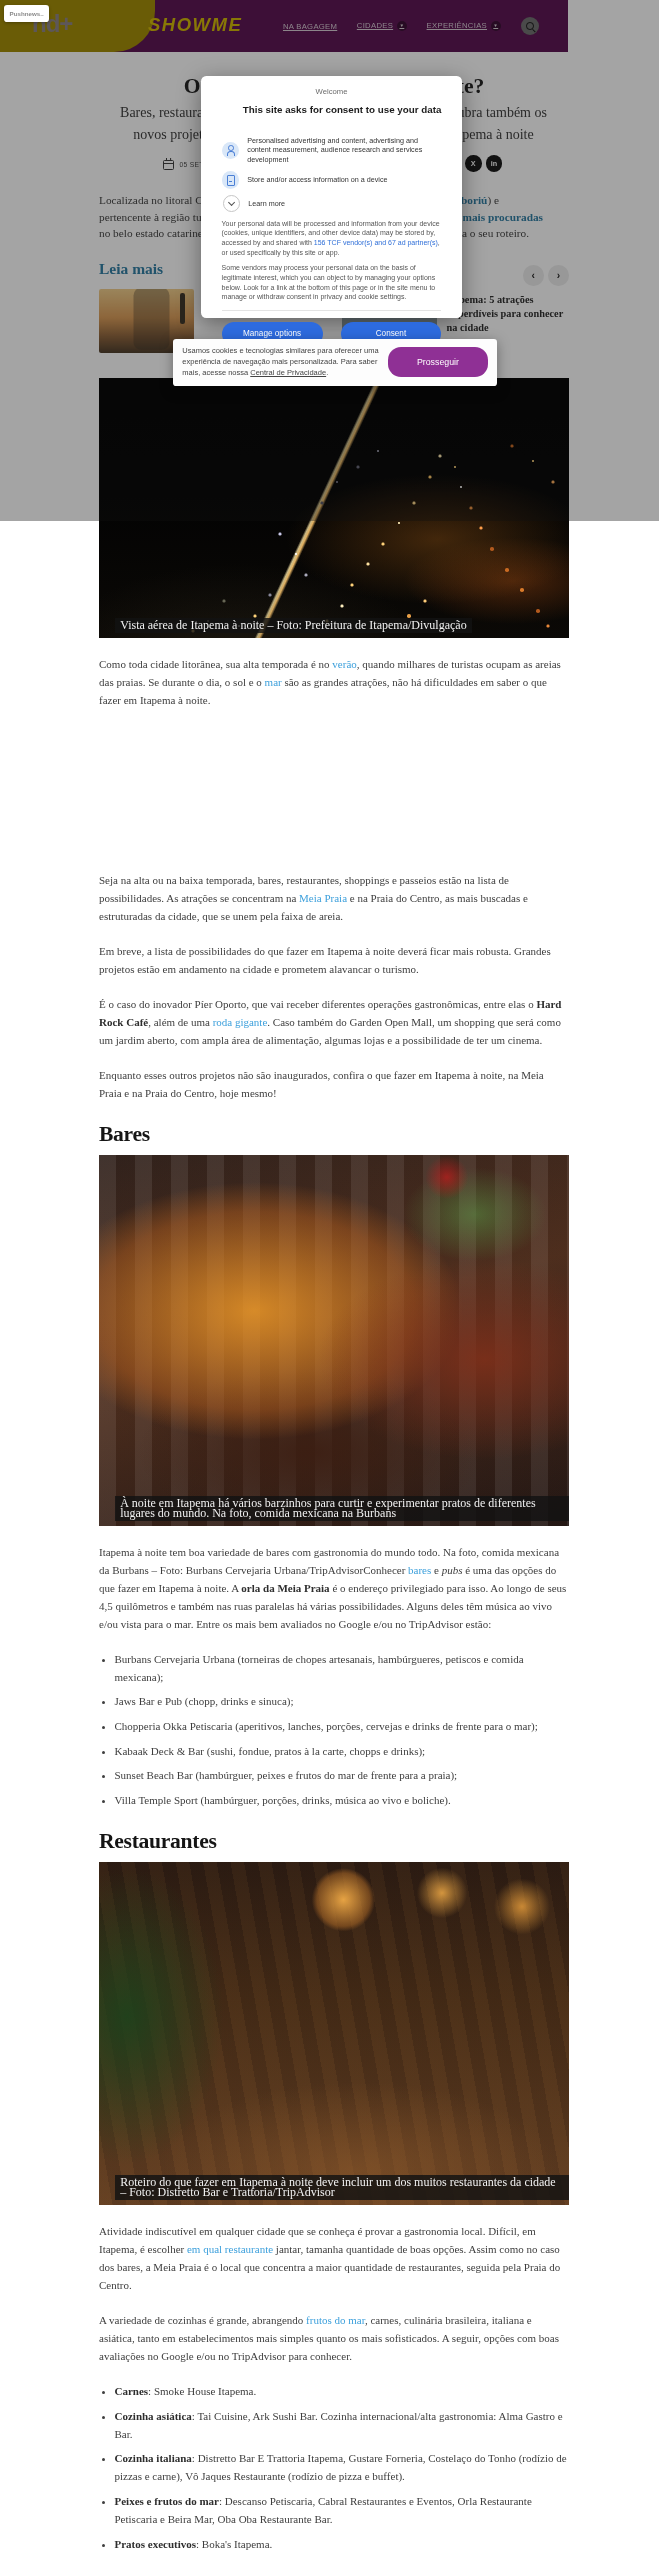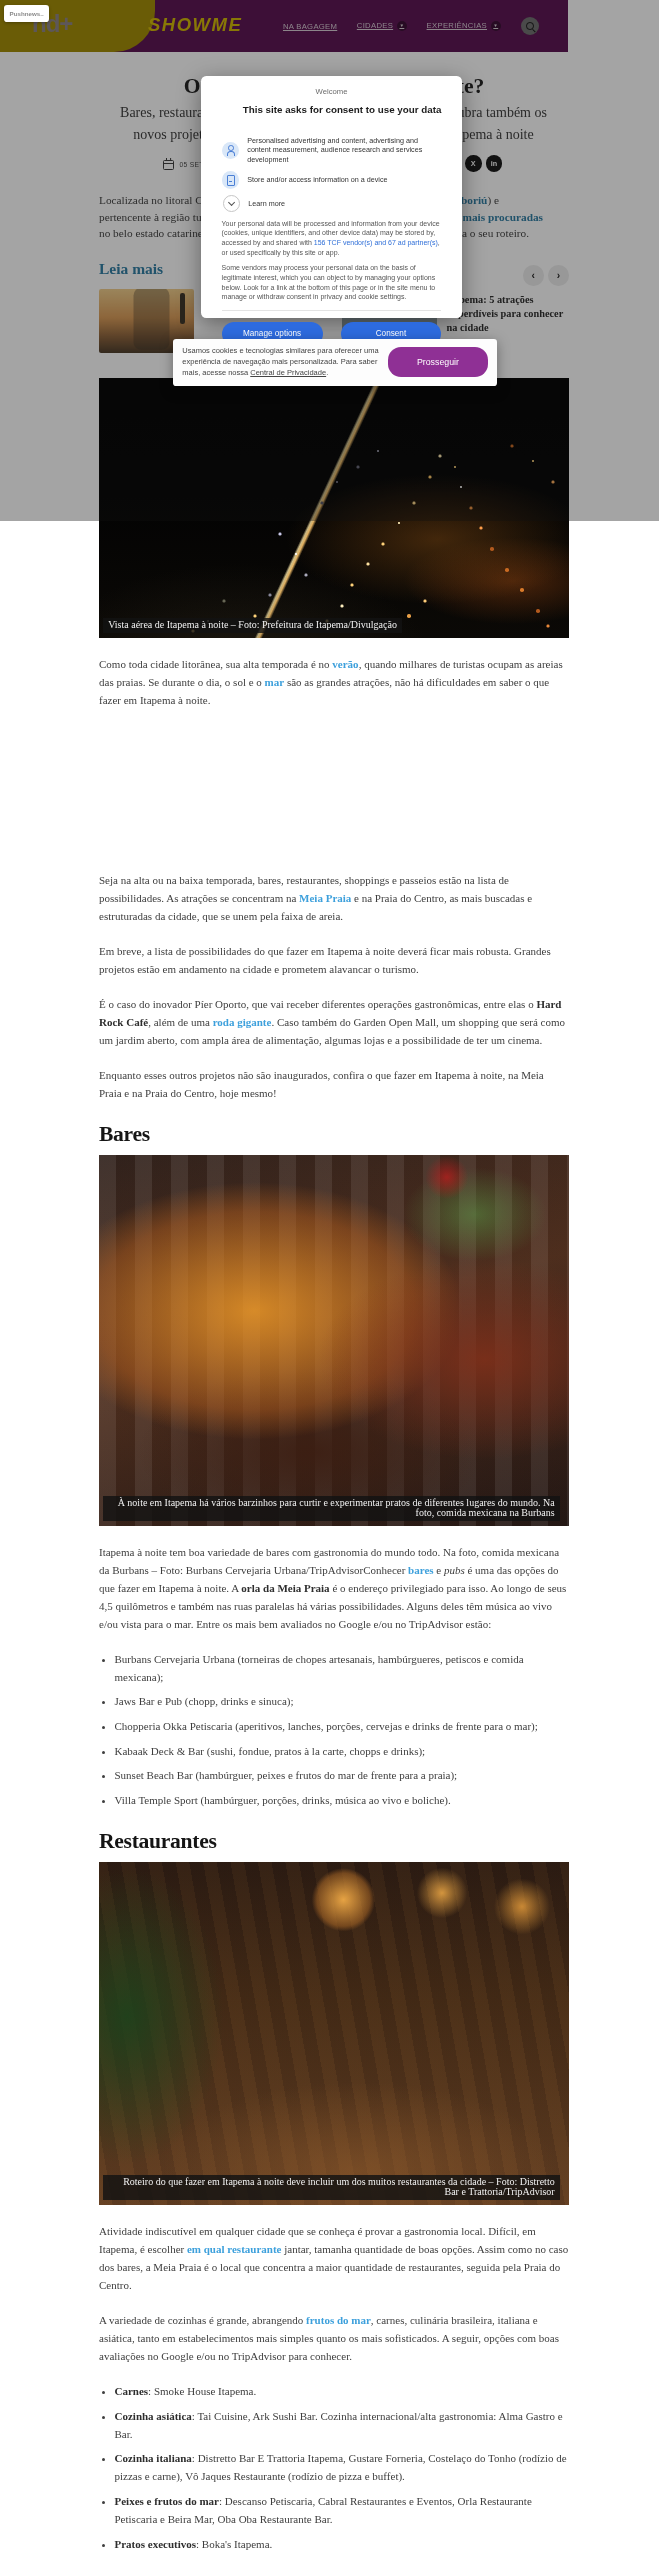--- a/index.html
+++ b/index.html
@@ -50,29 +50,29 @@
   .thumb-bridge{background:linear-gradient(180deg,#b9c6cc 0%,#8fa0a8 55%,#5d6a63 100%);position:relative;overflow:hidden;}
   .thumb-bridge::after{content:'';position:absolute;left:25px;bottom:-1px;width:46px;height:30px;background:#46423a;
                        border-radius:23px 23px 0 0;box-shadow:inset 0 -7.2px 0 7.2px #2c2a24;}
   .card-title{margin-left:9.3px;font-size:10.3px;line-height:14px;font-weight:700;color:#2b2b2b;padding-top:4.1px;}
   
   .article{position:absolute;left:99px;top:378px;width:470px;z-index:10;}
   .article p.ap{margin:17px 0 0;font-size:11px;line-height:18px;color:#3e3e3e;}
   .article h2{margin:18.5px 0 0;font-size:21.6px;line-height:26px;color:#151515;letter-spacing:-0.3px;}
   .article ul{margin:17px 0 0;padding-left:15.5px;}
   .article li{font-size:11px;line-height:18px;margin-bottom:6.7px;color:#3e3e3e;}
-  .seg-link{color:#3da0dc;font-weight:700;cursor:pointer;}
+  .seg-link{color:#3da0dc;font-weight:400;cursor:pointer;}
   .seg-b{font-weight:700;color:#2e2e2e;}
   .seg-i{font-style:italic;}
   .ad-gap{height:145px;}
   .fig{position:relative;width:470px;margin:8.2px 0 0;overflow:hidden;background:#111;}
   .fig:first-child{margin-top:0;}
   figure{margin:8.2px 0 0;}
-  figcaption{position:absolute;left:4px;bottom:5.2px;max-width:95%;background:rgba(18,18,18,.82);color:#f2f2f2;
-             font-size:10px;line-height:10.3px;padding:2.1px 5.2px;text-align:right;}
+  figcaption{position:absolute;left:16px;bottom:5.2px;max-width:95%;background:rgba(18,18,18,.82);color:#f2f2f2;
+             font-size:12px;line-height:10.3px;padding:2.1px 5.2px;}
   .fig-hero-night{height:260px;background:
     radial-gradient(ellipse 216px 93px at 72% 62%, rgba(140,80,20,.45), transparent 70%),
     radial-gradient(ellipse 155px 62px at 88% 78%, rgba(200,90,20,.35), transparent 70%),
     radial-gradient(ellipse 258px 134px at 30% 110%, rgba(70,60,40,.3), transparent 75%),
     linear-gradient(115deg, transparent 46.8%, rgba(255,235,170,.8) 47.2%, rgba(255,200,110,.9) 47.6%, transparent 48.1%),
     linear-gradient(180deg,#000 0%,#030303 45%,#0b0906 100%);}
   .lights{position:absolute;left:0;top:0;width:1.5px;height:1.5px;border-radius:50%;
     box-shadow:340px 77px 0 0.5px #ffe9b0,355px 88px 0 0 #ffd27a,330px 98px 0 0.5px #ffc868,361px 108px 0 0 #fff,
     314px 124px 0 0.5px #ffd98a,371px 129px 0 0.5px #e89040,299px 144px 0 0 #ffedb8,381px 149px 0 0.5px #ff9e4a,
     283px 165px 0 0.5px #ffd27a,392px 170px 0 1px #b35a1e,268px 185px 0 0.5px #ffe2a0,407px 191px 0 1px #c96a22,

